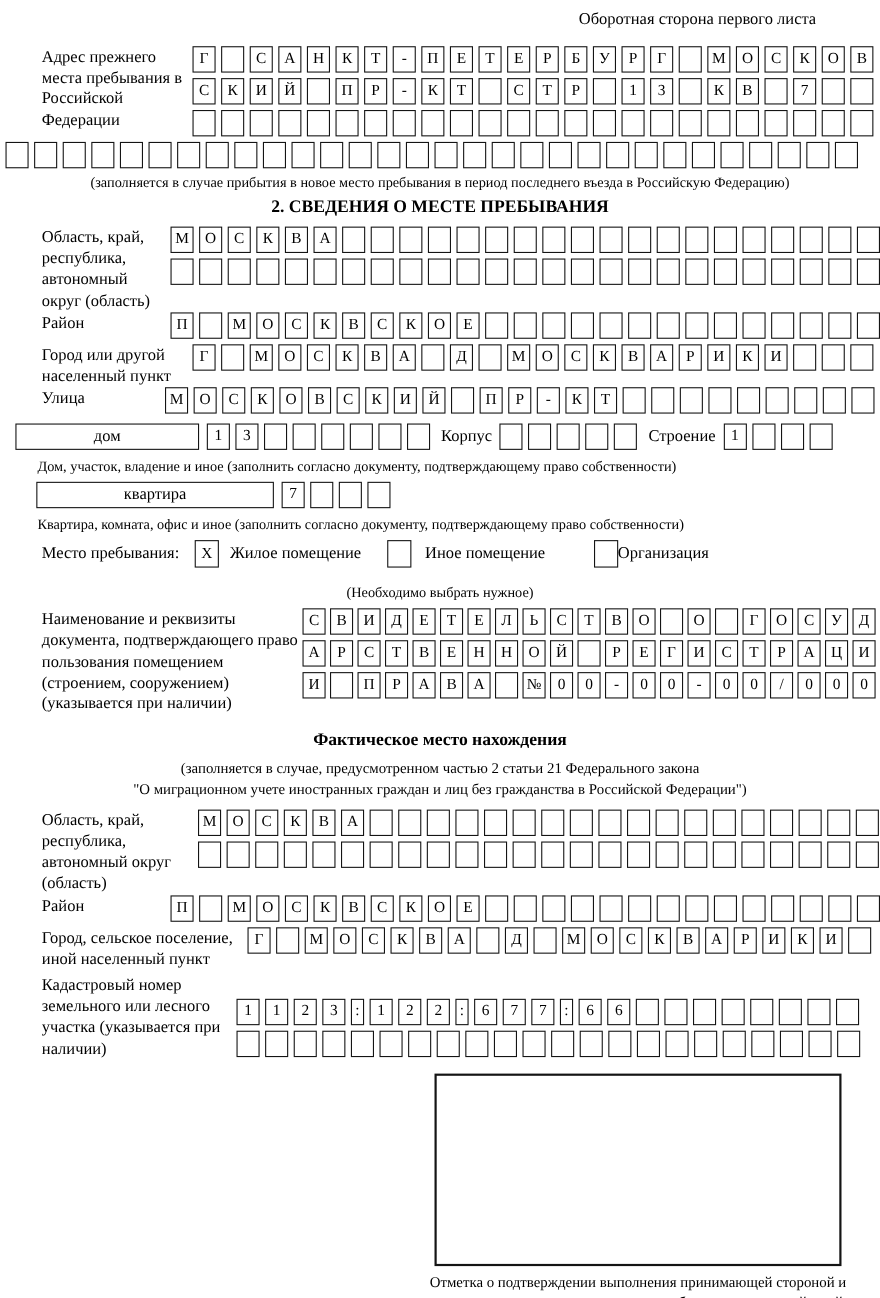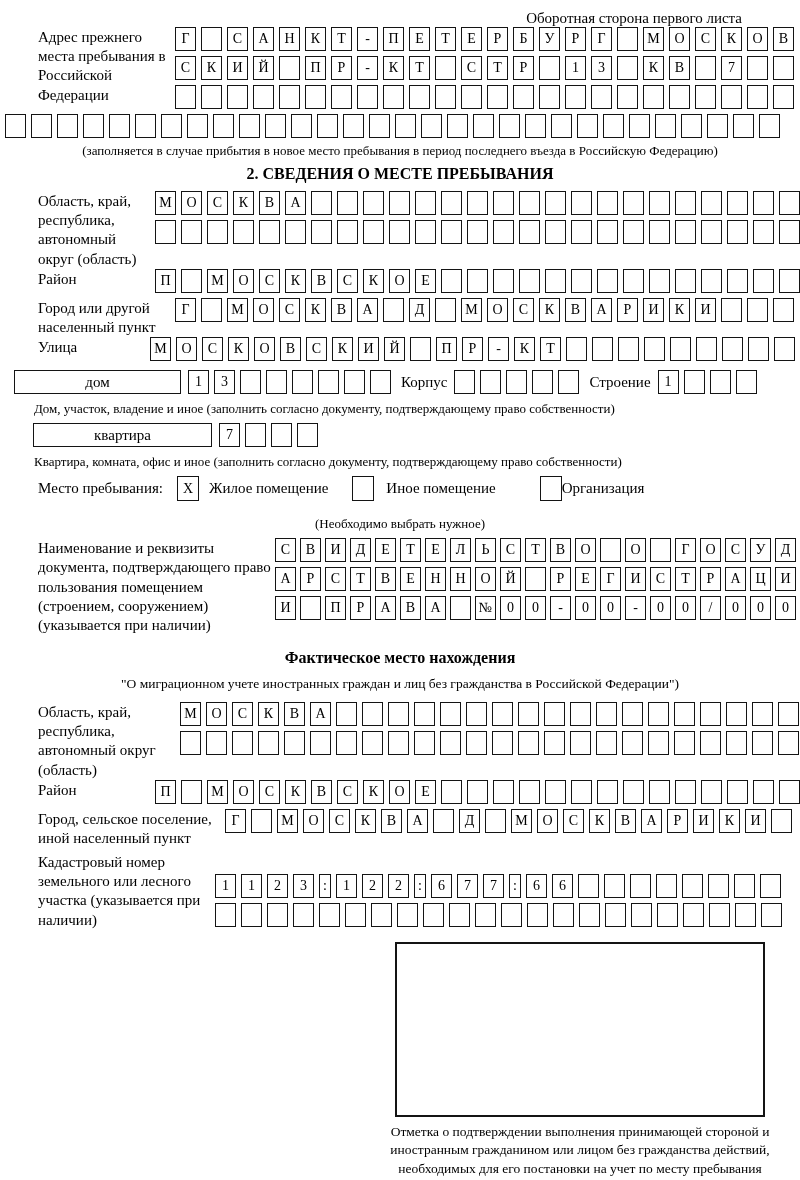--- a/index.html
+++ b/index.html
@@ -51,21 +51,21 @@
   }
   .stamp-box{
     position:relative;margin:10px 0 0 395px;
     width:370px;height:175px;
     border:2px solid #141414;box-sizing:border-box;
   }
   .stamp-caption{
     width:430px;margin:6px 0 0 365px;
     font-size:13.5px;text-align:center;line-height:1.35;
   }
-  .mt4{margin-top:4px;} .mt6{margin-top:0;}
+  .mt4{margin-top:4px;} .mt6{margin-top:15px;}
   .fact-cap{font-size:13.5px;text-align:center;line-height:1.4;}
 </style>
 </head>
 <body>
 
 <div class="page">
 
   <div class="hdr-note">Оборотная сторона первого листа</div>
 
   <div class="frow mt6">
@@ -363,21 +363,21 @@
     <div class="cellrow">
         <div class="cell">1</div>
         <div class="cell"></div>
         <div class="cell"></div>
         <div class="cell"></div>
       </div>
   </div>
   <div class="caption left">Дом, участок, владение и иное (заполнить согласно документу, подтверждающему право собственности)</div>
 
   <div class="frow" style="padding-left:33px;">
-    <div class="widebox" style="width:179px;margin-right:7px;">квартира</div>
+    <div class="widebox" style="width:216px;margin-right:7px;">квартира</div>
     <div class="cellrow">
         <div class="cell">7</div>
         <div class="cell"></div>
         <div class="cell"></div>
         <div class="cell"></div>
       </div>
   </div>
   <div class="caption left">Квартира, комната, офис и иное (заполнить согласно документу, подтверждающему право собственности)</div>
 
   <div class="frow mt4">
@@ -460,20 +460,21 @@
           <div class="cell">0</div>
           <div class="cell">/</div>
           <div class="cell">0</div>
           <div class="cell">0</div>
           <div class="cell">0</div>
         </div>
     </div>
   </div>
 
   <div class="sec-title" style="margin-top:14px;">Фактическое место нахождения</div>
+  <div class="fact-cap">(заполняется в случае, предусмотренном частью 2 статьи 21 Федерального закона</div>
   <div class="fact-cap" style="margin-bottom:8px;">"О миграционном учете иностранных граждан и лиц без гражданства в Российской Федерации")</div>
 
   <div class="frow">
     <div class="lbl w142">Область, край, республика, автономный округ (область)</div>
     <div class="cellcol">
       <div class="cellrow">
           <div class="cell">М</div>
           <div class="cell">О</div>
           <div class="cell">С</div>
           <div class="cell">К</div>

